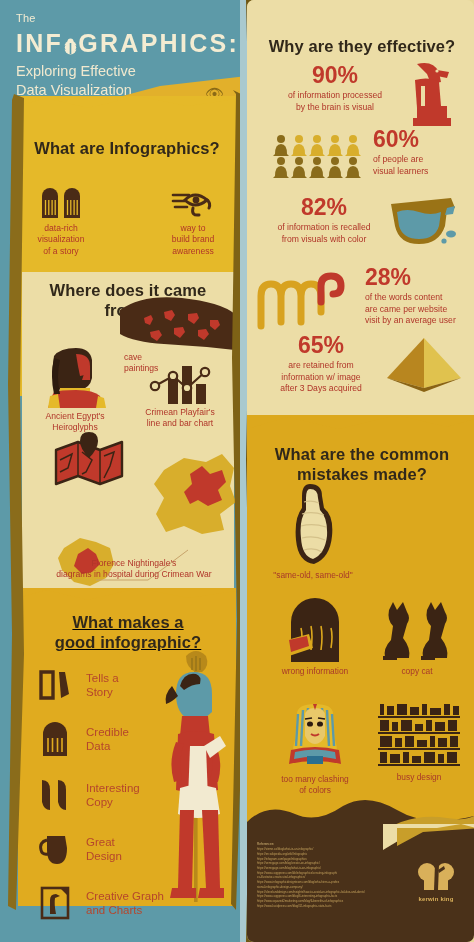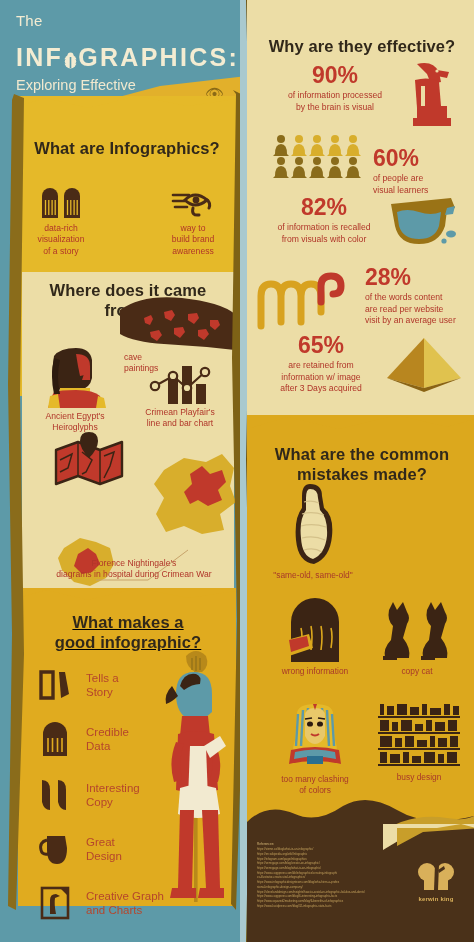--- a/index.html
+++ b/index.html
@@ -17,21 +17,21 @@
   .left-col{
     position:absolute;left:0;top:0;width:247px;height:942px;
     background:#5d9aa8;
     overflow:hidden;
   }
   .left-head{
     position:absolute;left:0;top:0;width:247px;height:128px;
     background:#5d9aa8;
   }
   .head-text{position:absolute;left:16px;top:12px;width:220px;color:#f4ecd2;}
-  .head-the{font-size:15px;letter-spacing:.2px;margin-bottom:16px;}
+  .head-the{font-size:11px;letter-spacing:.2px;margin-bottom:7px;}
   .head-main{
     font-size:25px;font-weight:bold;letter-spacing:2.3px;
     color:#f4ecd2;line-height:1;white-space:nowrap;
   }
   .scarab{
     display:inline-block;width:15px;height:17px;
     vertical-align:-3px;position:relative;margin:0 0px;
   }
   .head-sub{font-size:14.5px;line-height:1.28;margin-top:6px;color:#f1e9cf;}
 
@@ -74,20 +74,21 @@
     background:#d9a522;
     clip-path:polygon(0 34px,70px 16px,210px 4px,210px 44px,0 44px);
   }
   .wall-glyph{position:absolute;color:#8a6a16;font-size:13px;line-height:1;}
 
   
   .right-col{
     position:absolute;left:247px;top:0;width:227px;height:942px;
     background:#ead99f;
     overflow:hidden;
+    border-radius:7px;
   }
   .right-panel-top{
     position:absolute;left:0;top:0;width:227px;height:430px;background:#ecdda6;
   }
   .right-panel-mid{
     position:absolute;left:0;top:415px;width:227px;height:420px;background:#dca81d;
   }
   .mid-torn{
     position:absolute;left:0;top:0;width:227px;height:26px;
     background:#dca81d;
@@ -524,21 +525,21 @@
               <path d="M56 42 Q56 32 62 32 Q68 32 68 42 L70 44 L54 44 Z"></path>
               <circle cx="62" cy="27" r="4"></circle>
             </g>
           <g fill="#8a6c1b">
               <path d="M74 42 Q74 32 80 32 Q86 32 86 42 L88 44 L72 44 Z"></path>
               <circle cx="80" cy="27" r="4"></circle>
             </g>
         </g>
       </svg>
     </div>
-    <div class="stat" style="left:126px;top:147px;width:96px;">
+    <div class="stat" style="left:126px;top:128px;width:96px;">
       <div class="pct">60%</div>
       <div class="pct-desc" style="margin-top:3px;">
         <div>of people are</div>
         <div>visual learners</div>
       </div>
     </div>
 
     <div class="stat" style="left:8px;top:196px;width:138px;text-align:center;">
       <div class="pct">82%</div>
       <div class="pct-desc" style="margin-top:3px;">
@@ -559,21 +560,21 @@
     <div class="stat" style="left:10px;top:272px;">
       <svg width="100" height="58" viewBox="0 0 100 58">
         <path d="M4 54 L4 24 Q4 12 14 12 Q24 12 24 24 L24 50 M24 24 Q24 12 34 12 Q44 12 44 24 L44 50 M44 24 Q44 12 54 12 Q64 12 64 24 L64 40" fill="none" stroke="#d8a21f" stroke-width="7" stroke-linecap="round"></path>
         <path d="M64 30 L64 14 Q64 4 74 4 Q84 4 84 14 Q84 22 76 22" fill="none" stroke="#c0392b" stroke-width="7" stroke-linecap="round"></path>
       </svg>
     </div>
     <div class="stat" style="left:118px;top:266px;width:104px;">
       <div class="pct">28%</div>
       <div class="pct-desc" style="margin-top:3px;">
         <div>of the words content</div>
-        <div>are read per website</div>
+        <div>are came per website</div>
         <div>visit by an average user</div>
       </div>
     </div>
 
     <div class="stat" style="left:6px;top:334px;width:136px;text-align:center;">
       <div class="pct">65%</div>
       <div class="pct-desc" style="margin-top:3px;">
         <div>are retained from</div>
         <div>information w/ image</div>
         <div>after 3 Days acquired</div>

